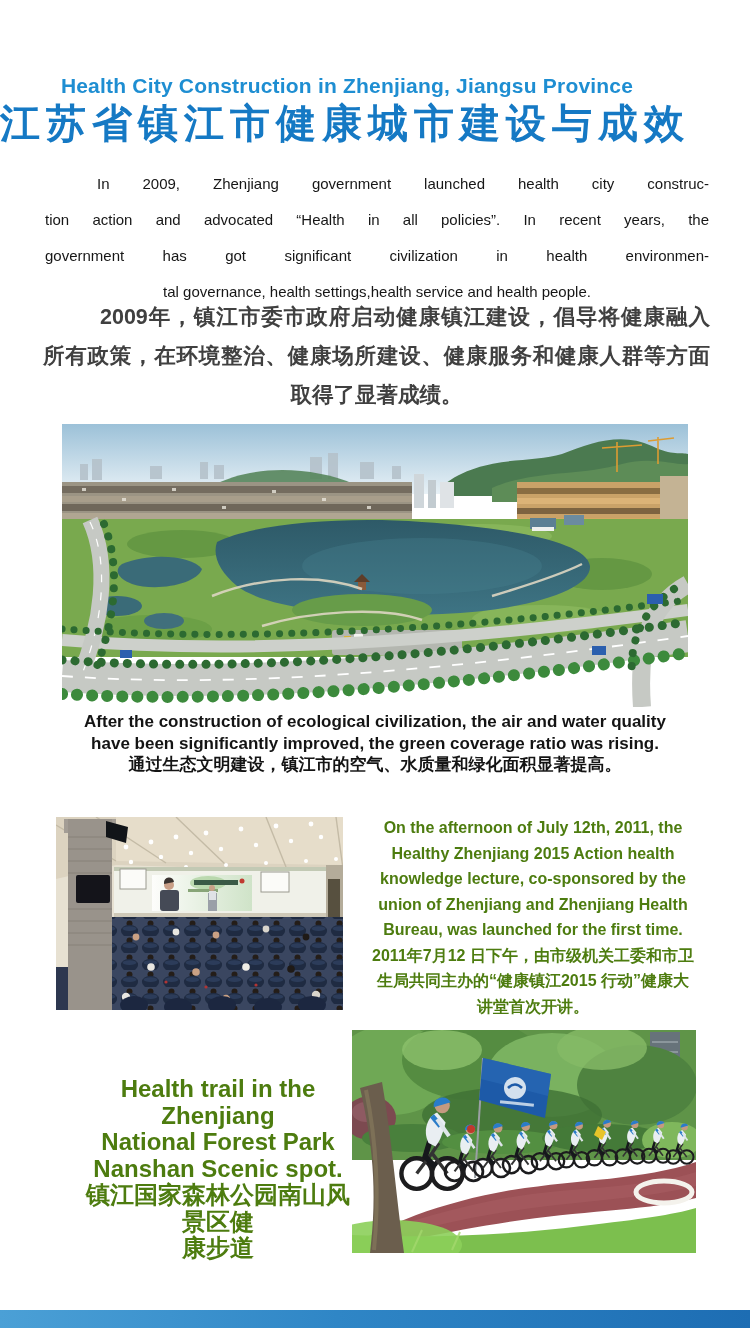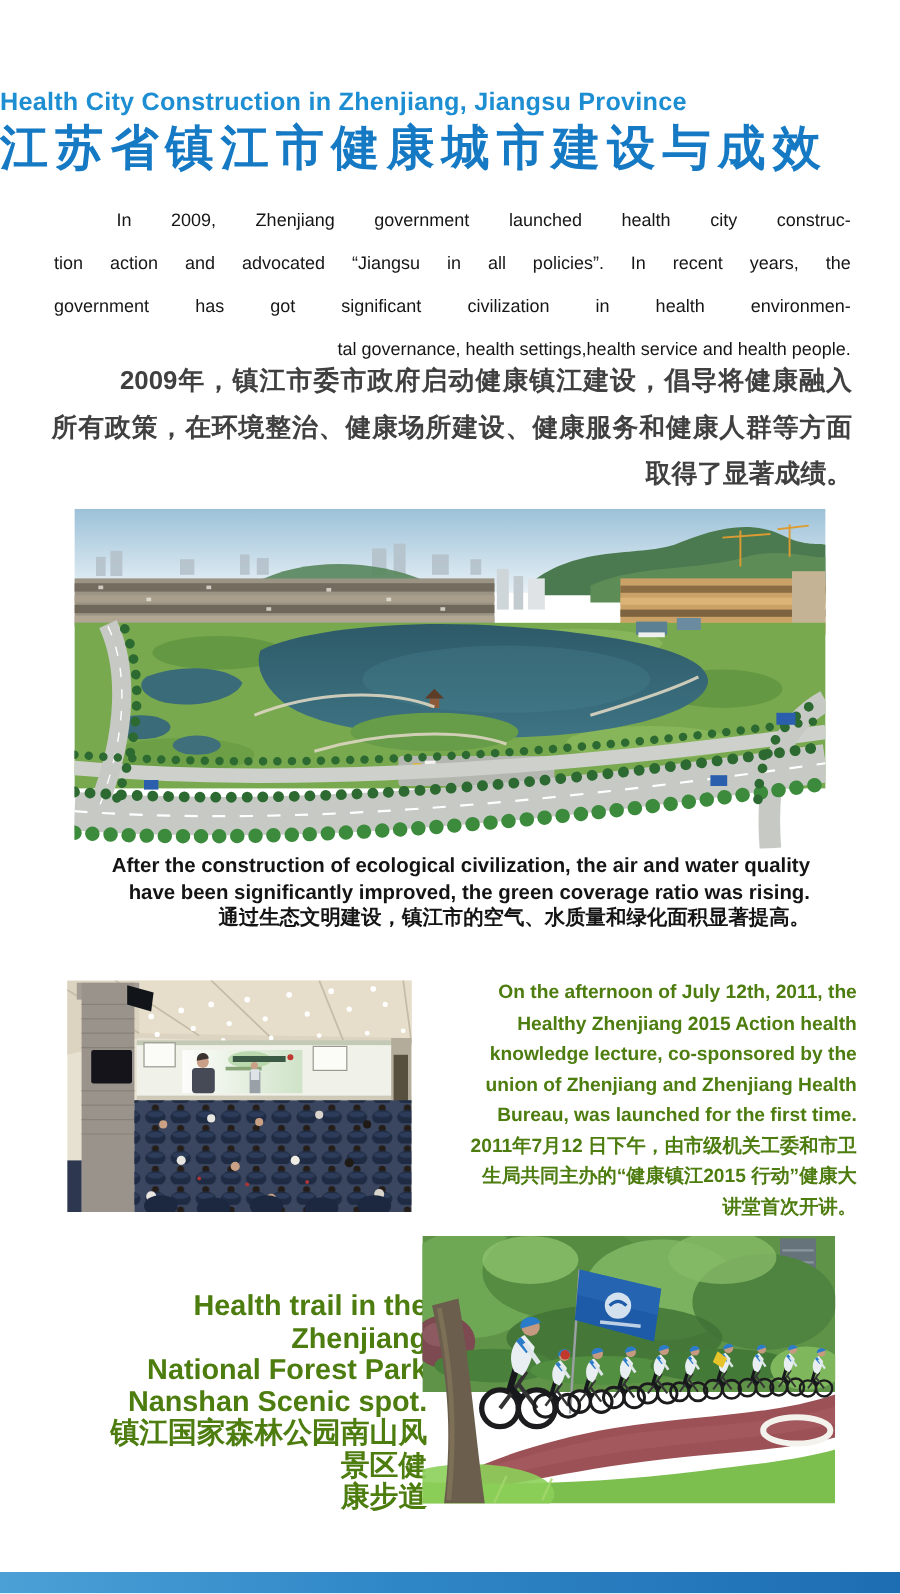--- a/index.html
+++ b/index.html
@@ -1,29 +1,29 @@
 <!DOCTYPE html>
 <html><head>
 <meta charset="utf-8">
 <style>
   html,body{margin:0;padding:0;background:#ffffff;}
   .page{position:relative;width:750px;height:1328px;background:#ffffff;overflow:hidden;
         font-family:"Liberation Sans","DejaVu Sans",sans-serif;color:#1a1a1a;}
 
-  .title-en{position:absolute;top:74px;left:0;width:694px;text-align:left;
+  .title-en{position:absolute;top:74px;left:0;width:694px;text-align:center;
             font-size:21px;font-weight:bold;color:#1e8ed2;letter-spacing:.2px;}
   .title-zh{position:absolute;top:96px;left:0;width:750px;text-align:left;
             font-size:40px;font-weight:bold;color:#1579c4;letter-spacing:6px;}
 
   .intro-en{position:absolute;top:166px;left:45px;width:664px;
             font-size:15px;line-height:36px;color:#161616;}
   .intro-zh{position:absolute;top:298px;left:43px;width:667px;
             font-size:21.5px;line-height:39px;font-weight:bold;color:#404040;}
   .jline{text-align:justify;text-align-last:justify;}
-  .lline{text-align:right;}
+  .lline{text-align:center;}
   .ind-en{padding-left:52px;}
   .ind-zh{padding-left:57px;}
 
   .photo{position:absolute;display:block;}
   .photo svg{display:block;}
   #park-photo{top:424px;left:62px;}
   #lecture-photo{top:817px;left:56px;}
   #cyclists-photo{top:1030px;left:352px;}
 
   .caption1{position:absolute;top:711px;left:75px;width:600px;
@@ -39,21 +39,21 @@
 </head>
 <body>
 
 <div class="page">
 
   <div class="title-en">Health City Construction in Zhenjiang, Jiangsu Province</div>
   <div class="title-zh">江苏省镇江市健康城市建设与成效</div>
 
   <div class="intro-en">
     <div class="jline ind-en">In 2009, Zhenjiang government launched health city construc-</div>
-    <div class="jline">tion action and advocated “Jiangsu in all policies”. In recent years, the</div>
+    <div class="jline">tion action and advocated “Health in all policies”. In recent years, the</div>
     <div class="jline">government has got significant civilization in health environmen-</div>
     <div class="lline">tal governance, health settings,health service and health people.</div>
   </div>
 
   <div class="intro-zh">
     <div class="jline ind-zh">2009年，镇江市委市政府启动健康镇江建设，倡导将健康融入</div>
     <div class="jline">所有政策，在环境整治、健康场所建设、健康服务和健康人群等方面</div>
     <div class="lline">取得了显著成绩。</div>
   </div>
 

